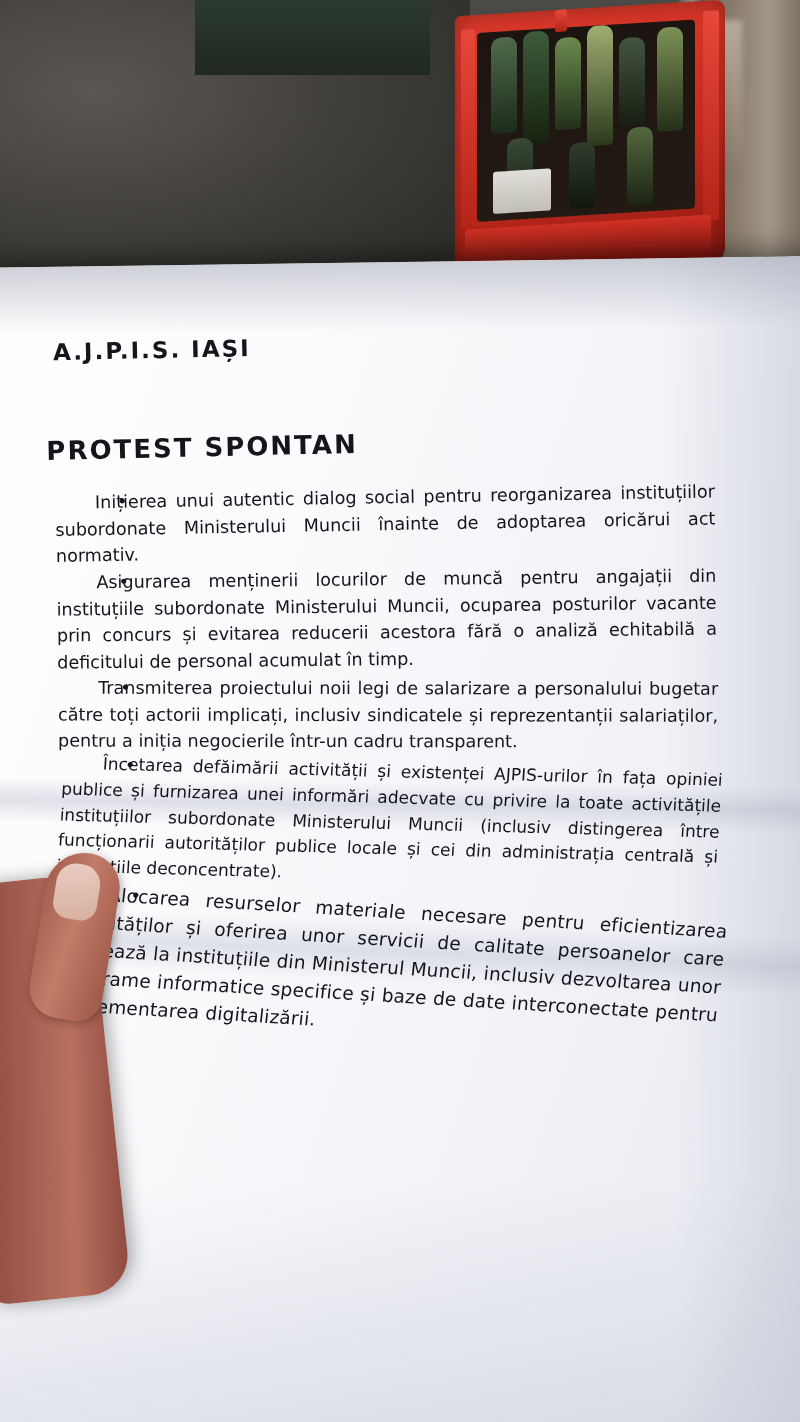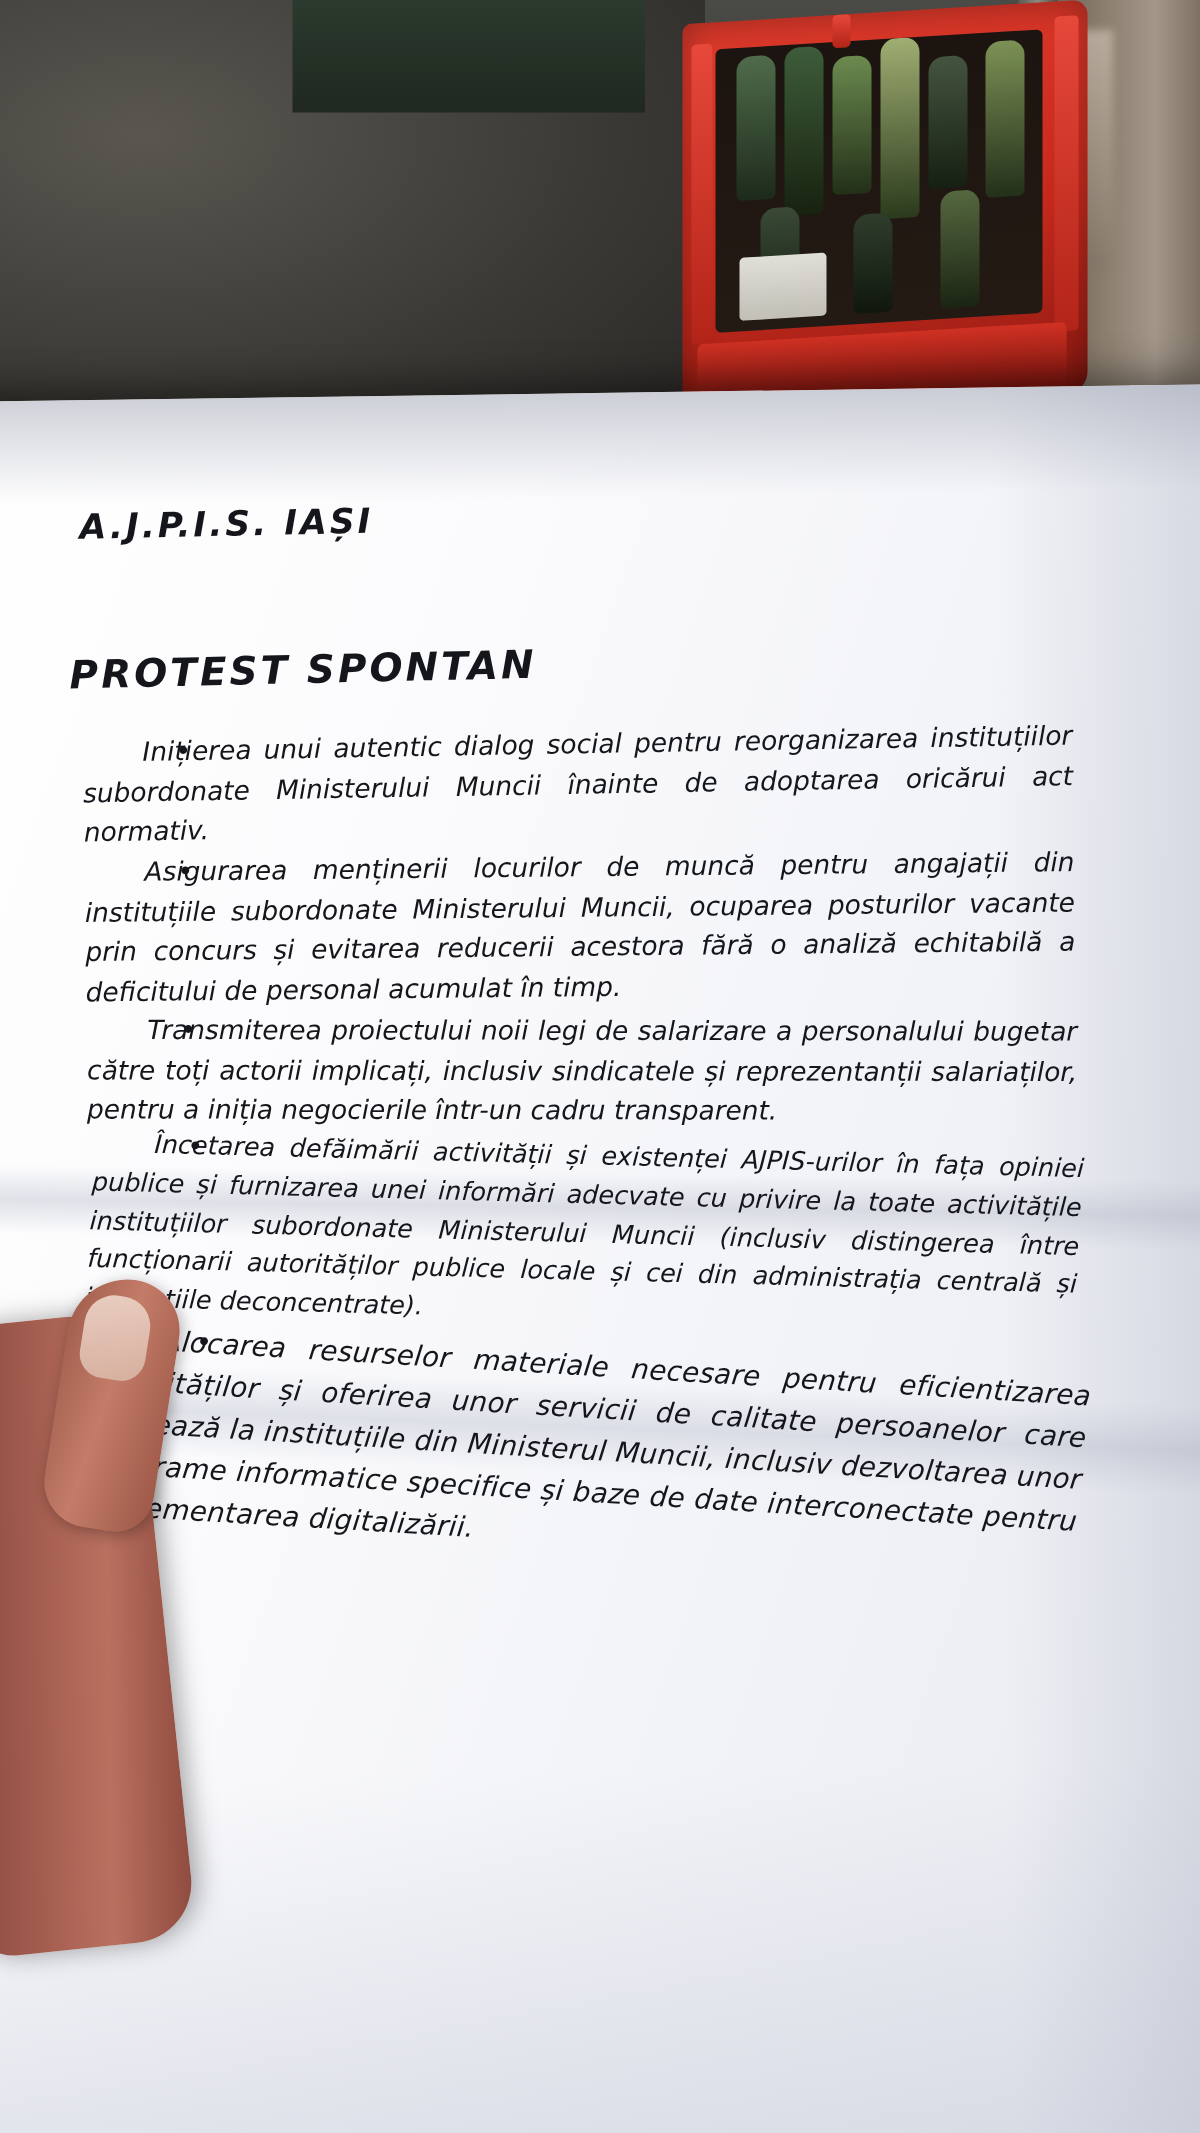--- a/index.html
+++ b/index.html
@@ -12,21 +12,20 @@
     height: 1422px;
     overflow: hidden;
     font-family: "DejaVu Sans", sans-serif;
   }
   .scene {
     position: relative;
     width: 800px;
     height: 1422px;
     overflow: hidden;
     background: #2a2622;
-    font-style: italic;
   }
 
   
   .bg {
     position: absolute;
     left: 0; top: 0;
     width: 800px;
     height: 300px;
     background:
       linear-gradient(180deg, #4a4a46 0%, #3b3a36 40%, #2e2d2a 100%);

